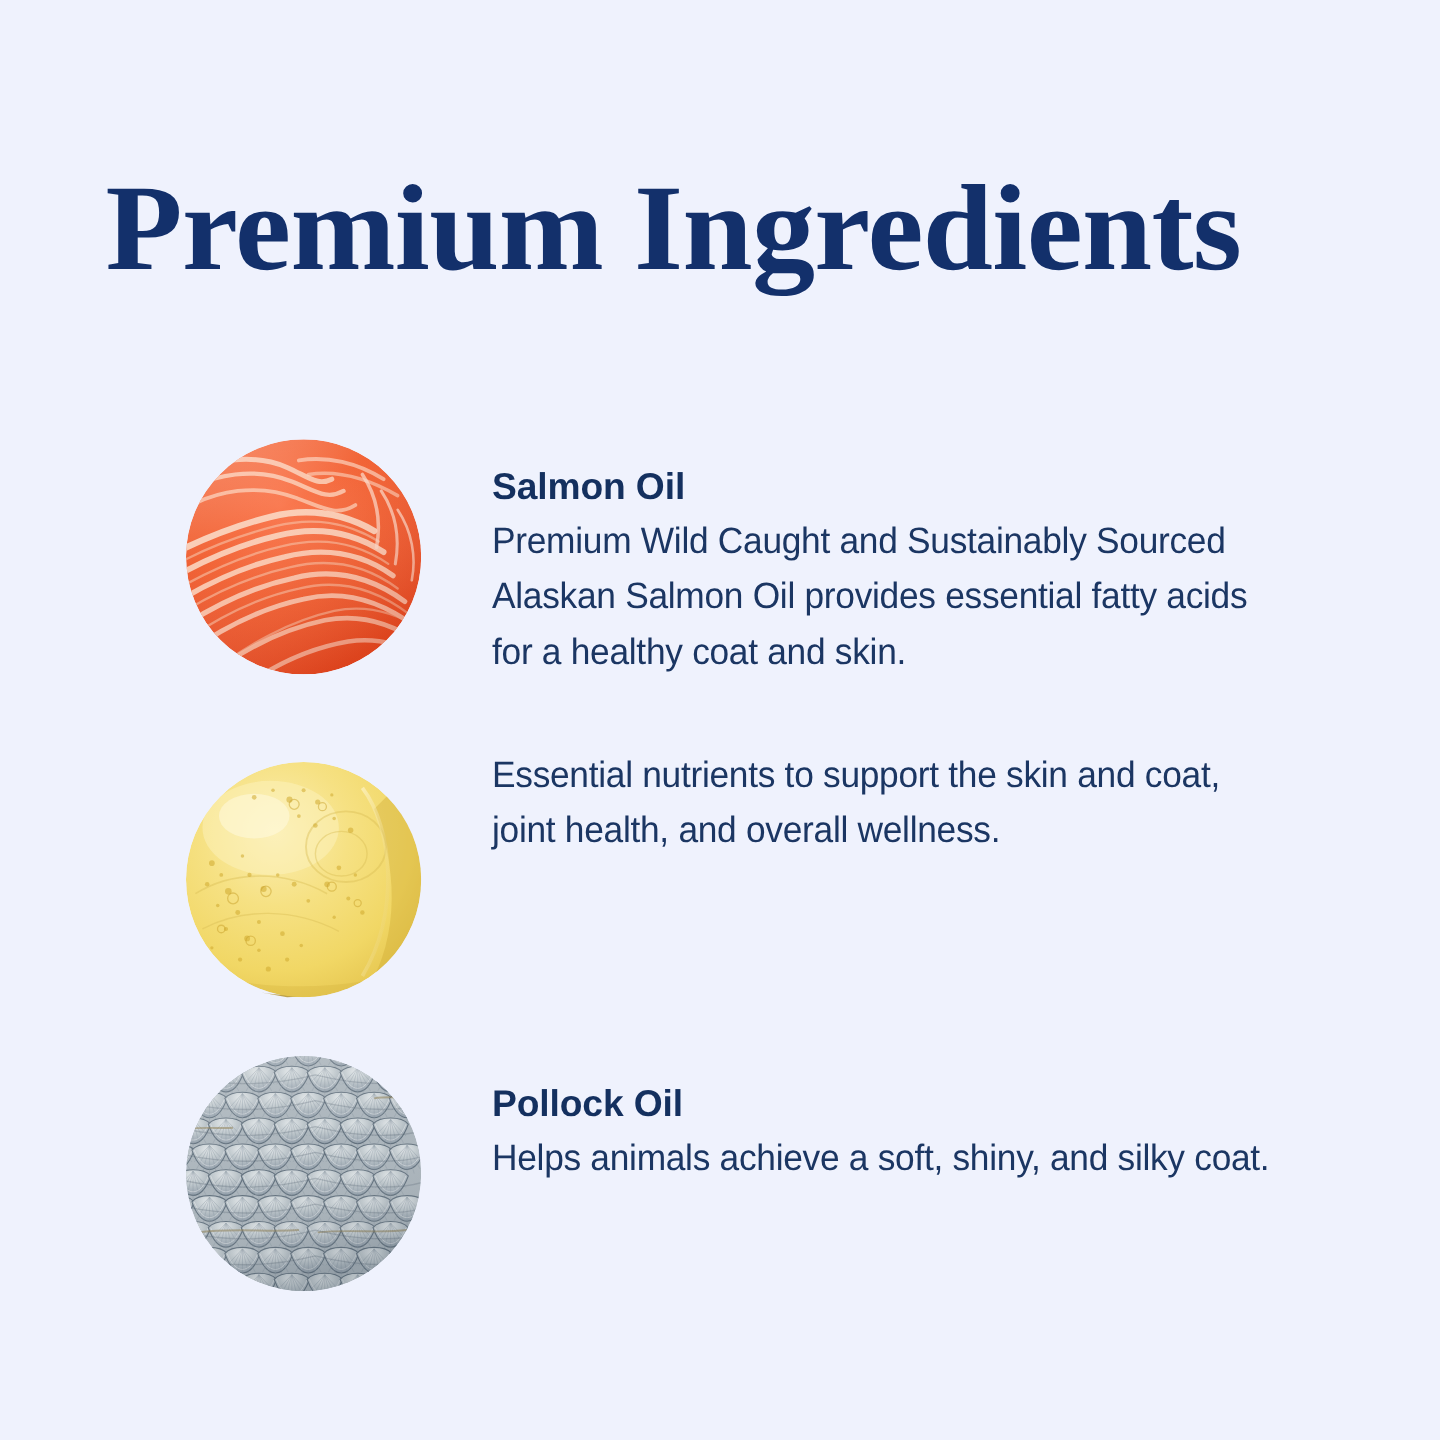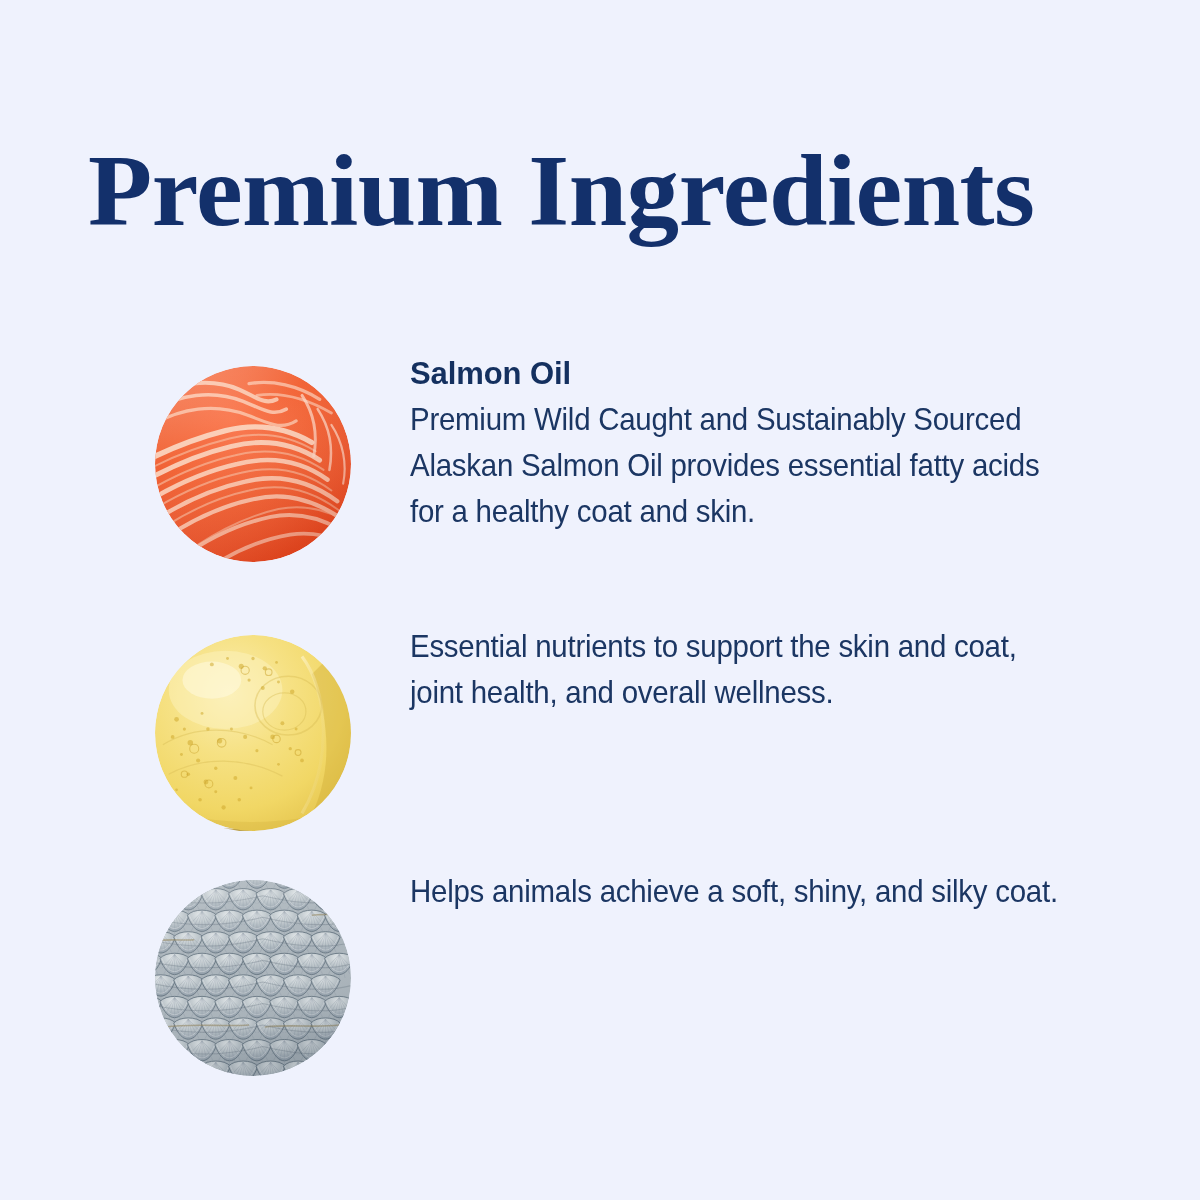--- a/index.html
+++ b/index.html
@@ -70,20 +70,21 @@
   }
 
   .item-title {
     font-family:"Liberation Sans", sans-serif;
     font-weight:700;
     font-size:31px;
     line-height:1.28;
     color:#14305f;
     letter-spacing:-0.1px;
     margin-bottom:2px;
+    margin-top:32px;
   }
 
   .item-desc {
     font-family:"Liberation Sans", sans-serif;
     font-weight:400;
     font-size:30.5px;
     line-height:1.52;
     color:#1b3663;
     letter-spacing:-0.25px;
     transform:scaleX(0.965);
@@ -439,18 +440,19 @@
               <path d="M -10 148 C 30 158 70 158 110 148 C 150 158 190 158 210 148"></path>
               <path d="M -10 170 C 30 180 70 180 110 170 C 150 180 190 180 210 170"></path>
             </g>
 
             <rect x="0" y="0" width="200" height="200" fill="url(#scaleVig)"></rect>
           </g>
         </svg>
       </div>
 
       <div class="text">
+        <div class="item-title">Pollock Oil</div>
         <div class="item-desc">Helps animals achieve a soft, shiny, and silky coat.</div>
       </div>
     </div>
 
   </div>
 </div>
 
 </body></html>

